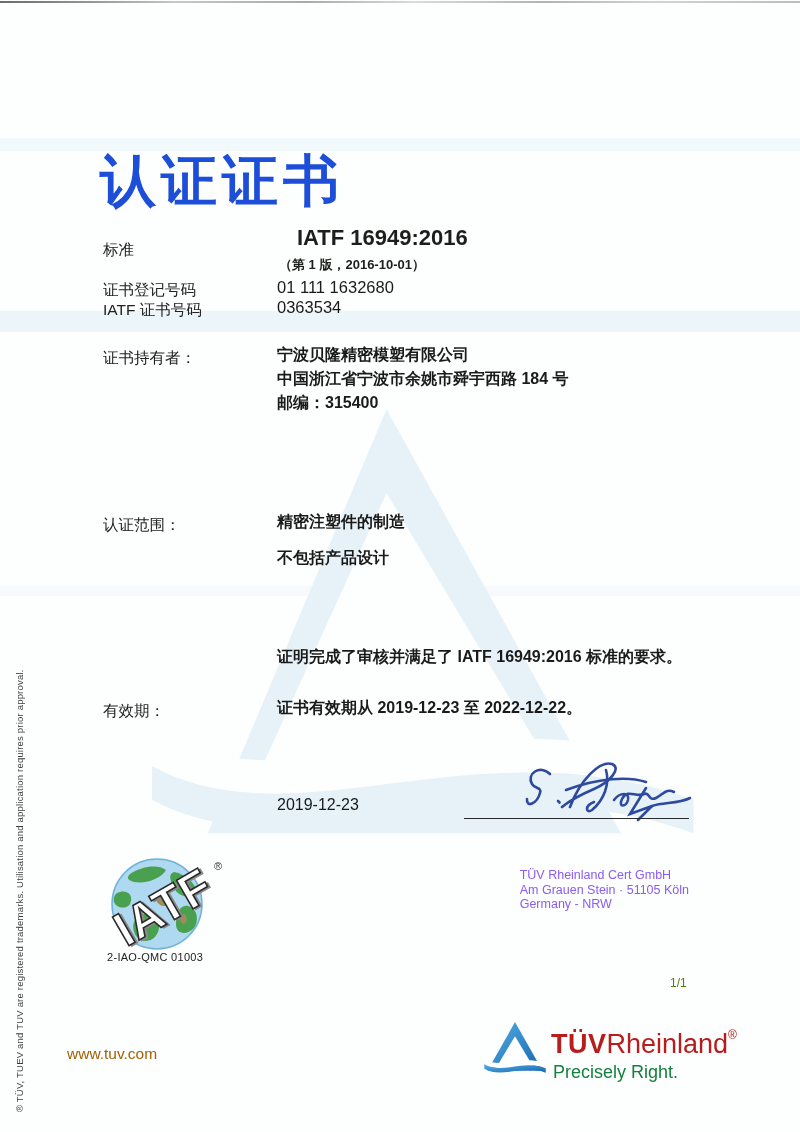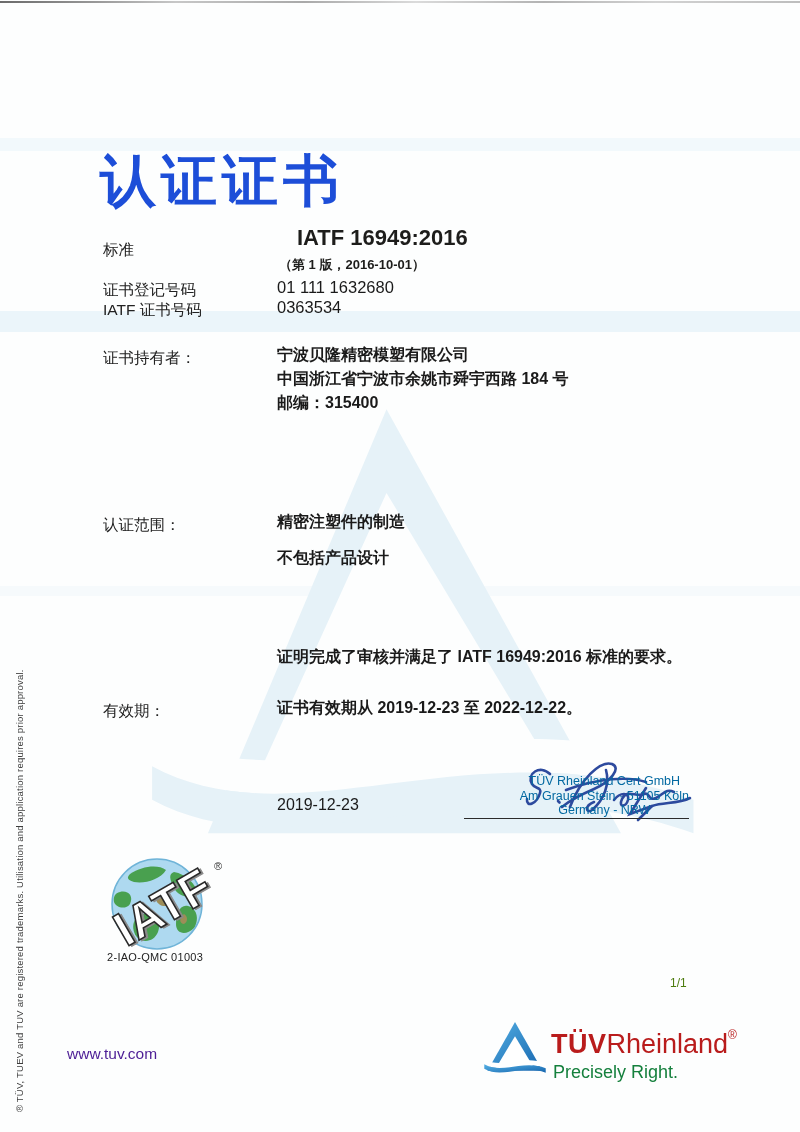--- a/index.html
+++ b/index.html
@@ -21,23 +21,23 @@
   
   .cert-title{left:100px;top:144px;font-size:56px;font-weight:700;letter-spacing:5px;color:#1d4ed8;}
   .lbl{font-size:15.5px;color:#222;}
   .val{font-size:16px;color:#1a1a1a;}
   .bold{font-weight:700;}
   .std-value{left:277px;top:225px;font-size:22px;font-weight:700;margin-left:20px;}
   .std-edition{left:279px;top:256px;font-size:13px;font-weight:700;}
   .num{font-size:16.5px;}
   
   .sig-line{left:464px;top:818px;width:225px;height:1px;background:#2b2b2b;}
-  .signer{right:111px;top:774px;text-align:center;font-size:12.5px;line-height:14.5px;color:#0369a1;}
+  .signer{right:111px;top:868px;text-align:left;font-size:12.5px;line-height:14.5px;color:#8b5cf6;}
   
-  .website{left:67px;top:1045px;font-size:15.5px;color:#4c1d95;}
+  .website{left:67px;top:1045px;font-size:15.5px;color:#a16207;}
   .brand-line{left:551px;top:1028px;color:#b91c1c;white-space:nowrap;}
   .brand-bold{font-size:27px;font-weight:700;letter-spacing:.5px;}
   .brand-reg{font-size:27px;font-weight:400;}
   .brand-r{font-size:12px;vertical-align:14px;}
   .tagline{left:553px;top:1062px;font-size:18px;color:#15803d;}
   .page-num{left:670px;top:976px;font-size:12px;color:#4d7c0f;}
   .iatf-code{left:107px;top:951px;font-size:11px;color:#222;letter-spacing:.3px;}
   
   .side-note{
     left:14px;top:1112px;width:370px;

